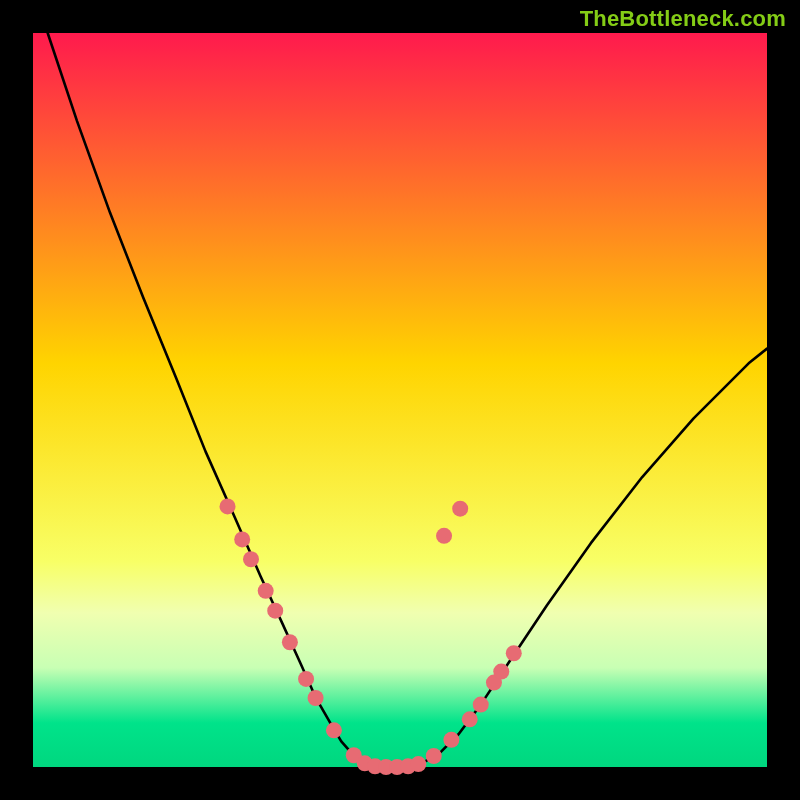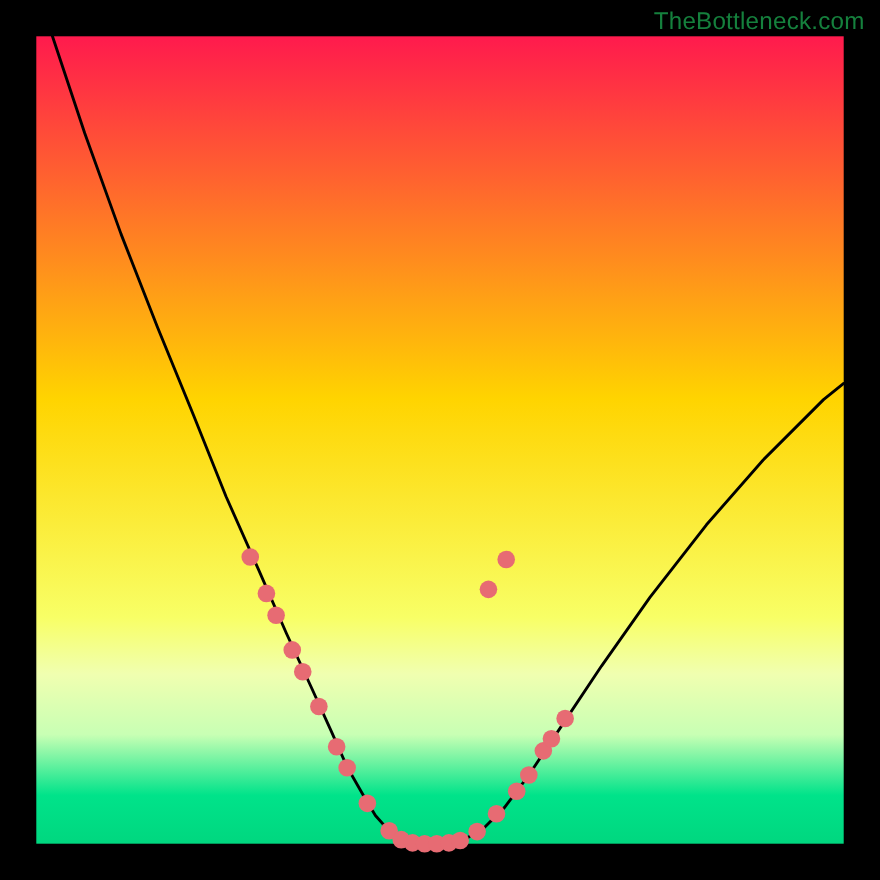--- a/index.html
+++ b/index.html
@@ -14,23 +14,23 @@
   .stage {
     position: relative;
     width: 800px;
     height: 800px;
     background: #000;
   }
   .watermark {
     position: absolute;
     top: 6px;
     right: 14px;
-    color: #15803d;
+    color: #84cc16;
     font-size: 22px;
-    font-weight: 400;
+    font-weight: 700;
     letter-spacing: 0.2px;
     user-select: none;
   }
   svg {
     position: absolute;
     left: 0;
     top: 0;
   }
 </style>
 </head>

